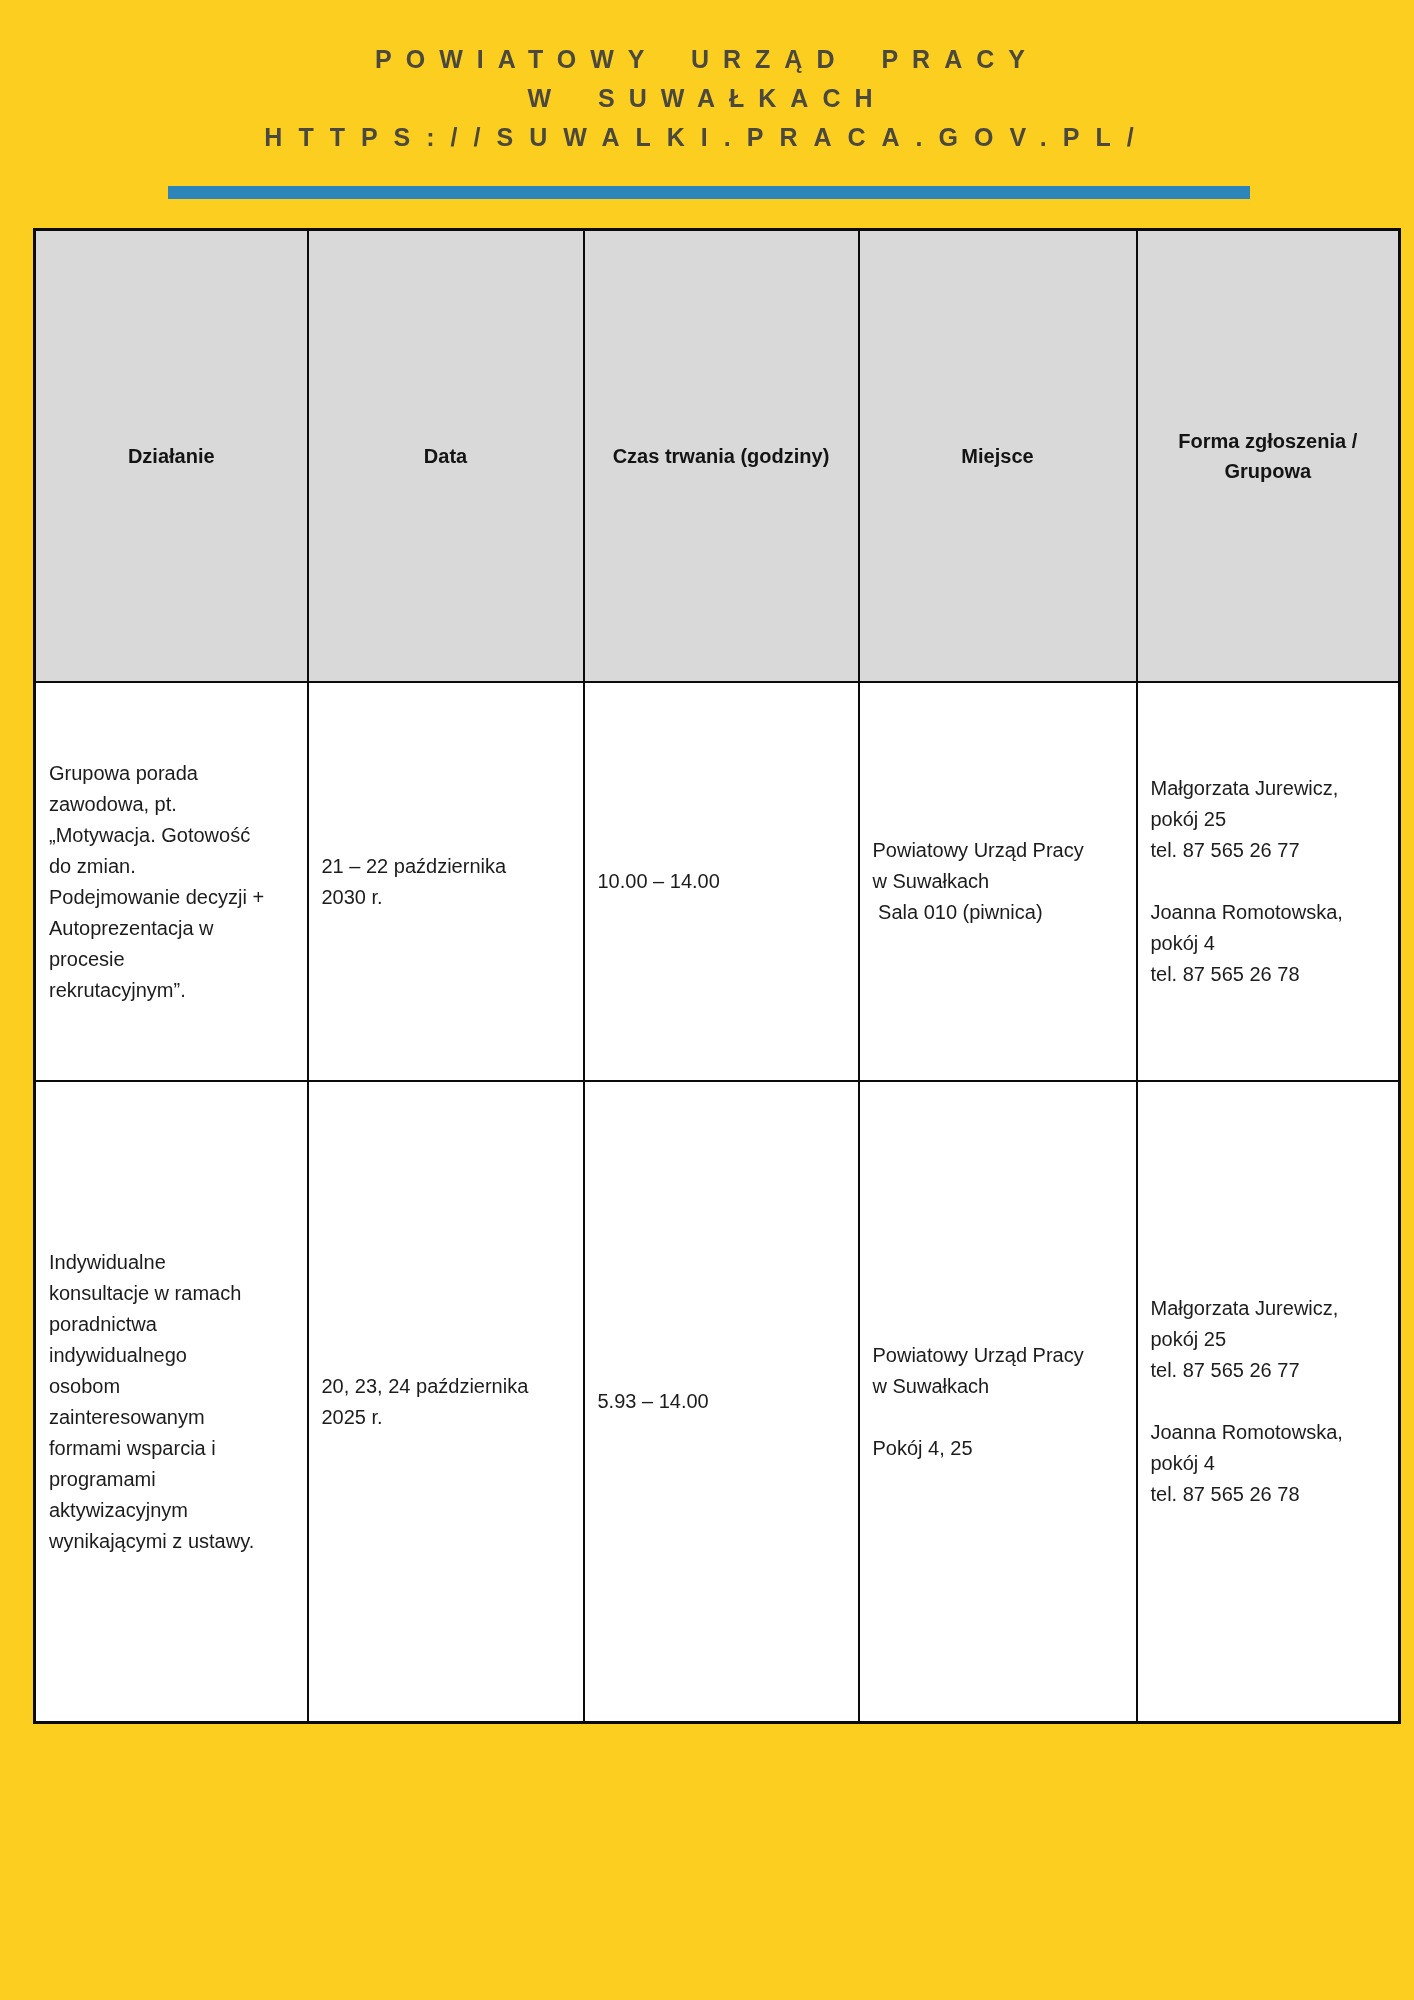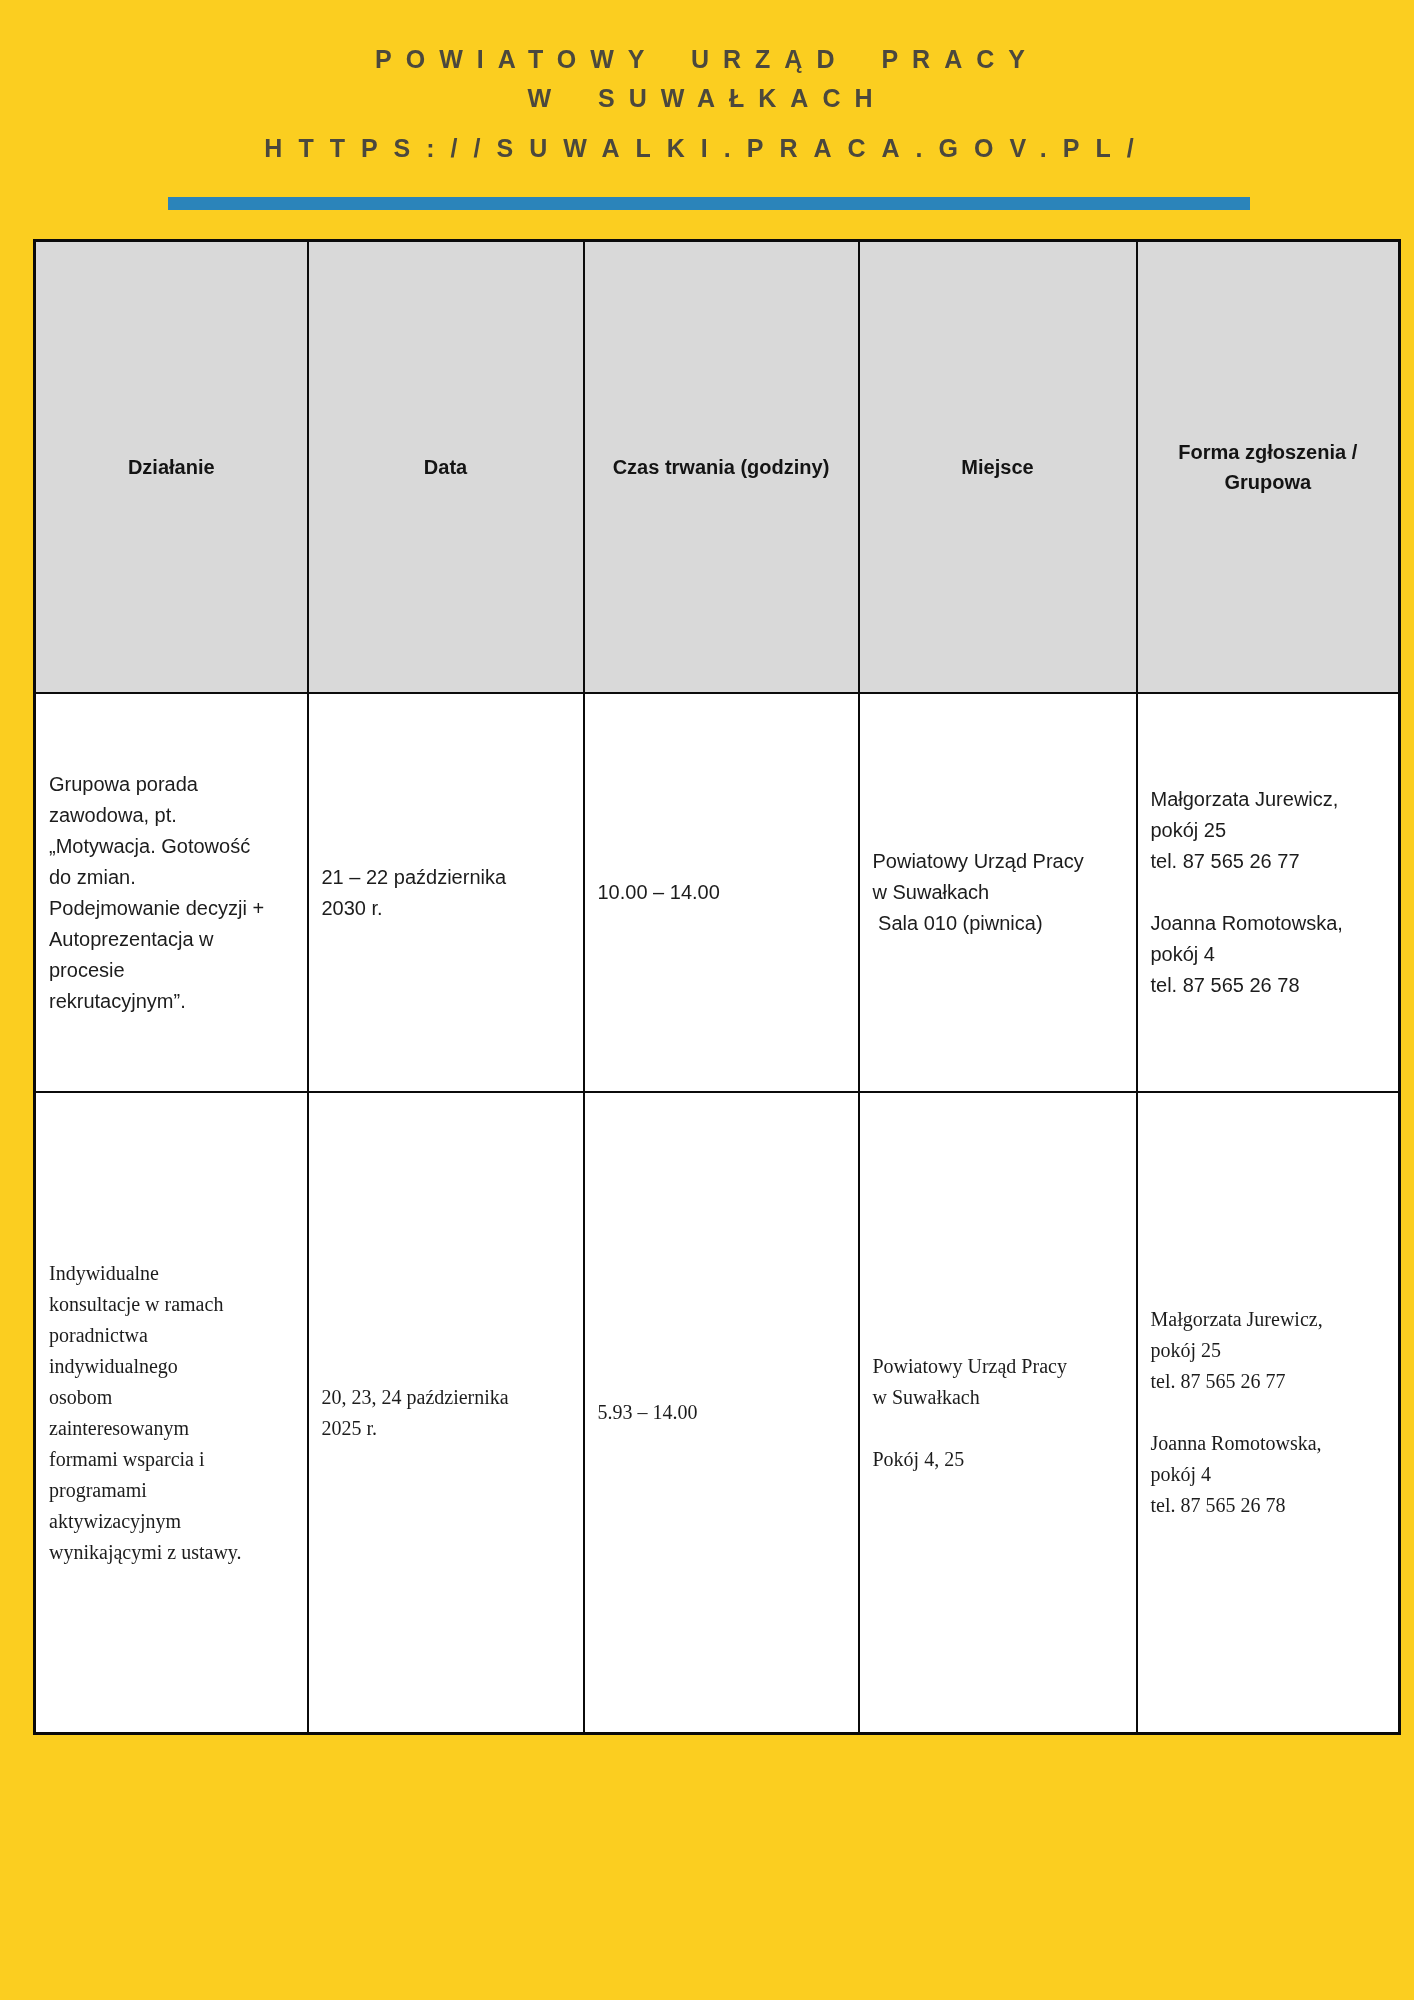--- a/index.html
+++ b/index.html
@@ -18,21 +18,20 @@
     font-weight: 700;
     color: var(--ink, #4B483D);
   }
   .top-header .hline {
     font-size: 25px;
     line-height: 39px;
     letter-spacing: 14px;
     word-spacing: 12px;
   }
   .top-header .website {
-    margin-top: 11px;
     letter-spacing: 16px;
   }
 
   
   .accent-bar {
     height: 13px;
     width: 1082px;
     margin: 29px 0 0 168px;
     background: var(--accent, #2B84BA);
   }
@@ -64,21 +63,21 @@
   }
   .schedule td {
     font-size: 20px;
     line-height: 31px;
     color: #1C1C1C;
     text-align: left;
     vertical-align: middle;
     padding: 0 12px 0 13px;
   }
   tr.row-1 td { height: 397px; }
-  tr.row-2 td { height: 639px; font-family: Liberation Serif, serif; }
+  tr.row-2 td { height: 639px; }
 </style>
 </head>
 <body>
 
 <div class="top-header">
   <div class="hline">POWIATOWY URZĄD PRACY</div>
   <div class="hline">W SUWAŁKACH</div>
   <div class="hline website">HTTPS://SUWALKI.PRACA.GOV.PL/</div>
 </div>
 

